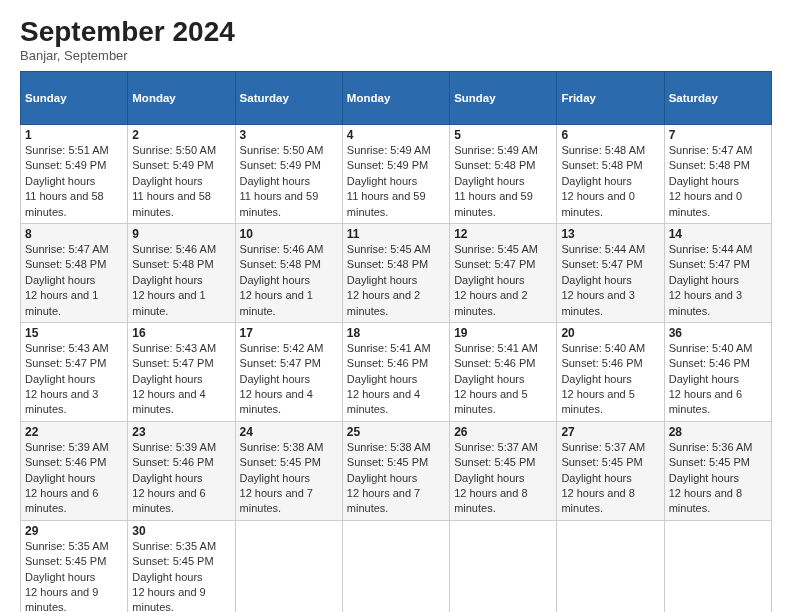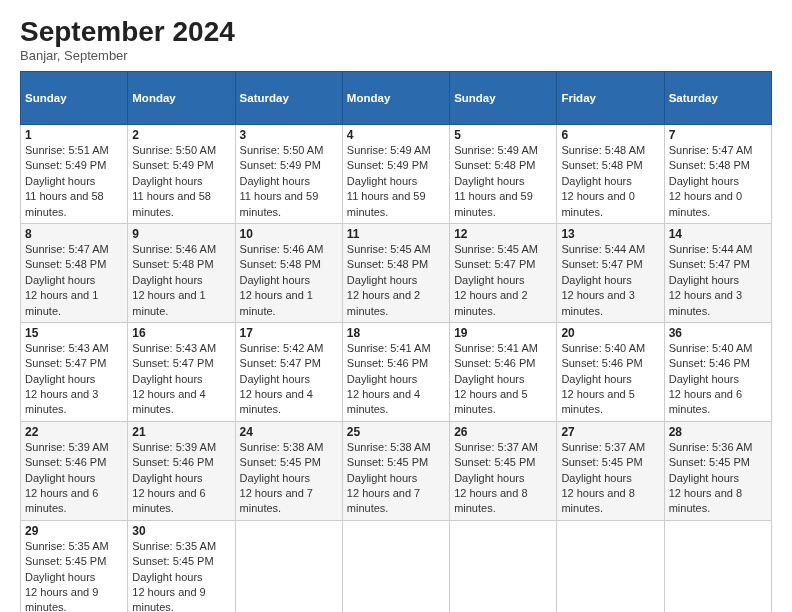--- a/index.html
+++ b/index.html
@@ -263,21 +263,21 @@
           </td>
         </tr>
         <tr>
           <td>
             <span class="day-num">22</span>
         <div class="day-info">
           Sunrise: 5:39 AM<br>Sunset: 5:46 PM<br>Daylight hours<br>12 hours and 6 minutes.
         </div>
           </td>
           <td>
-            <span class="day-num">21</span>
+            <span class="day-num">23</span>
         <div class="day-info">
           Sunrise: 5:39 AM<br>Sunset: 5:46 PM<br>Daylight hours<br>12 hours and 6 minutes.
         </div>
           </td>
           <td>
             <span class="day-num">24</span>
         <div class="day-info">
           Sunrise: 5:38 AM<br>Sunset: 5:45 PM<br>Daylight hours<br>12 hours and 7 minutes.
         </div>
           </td>

